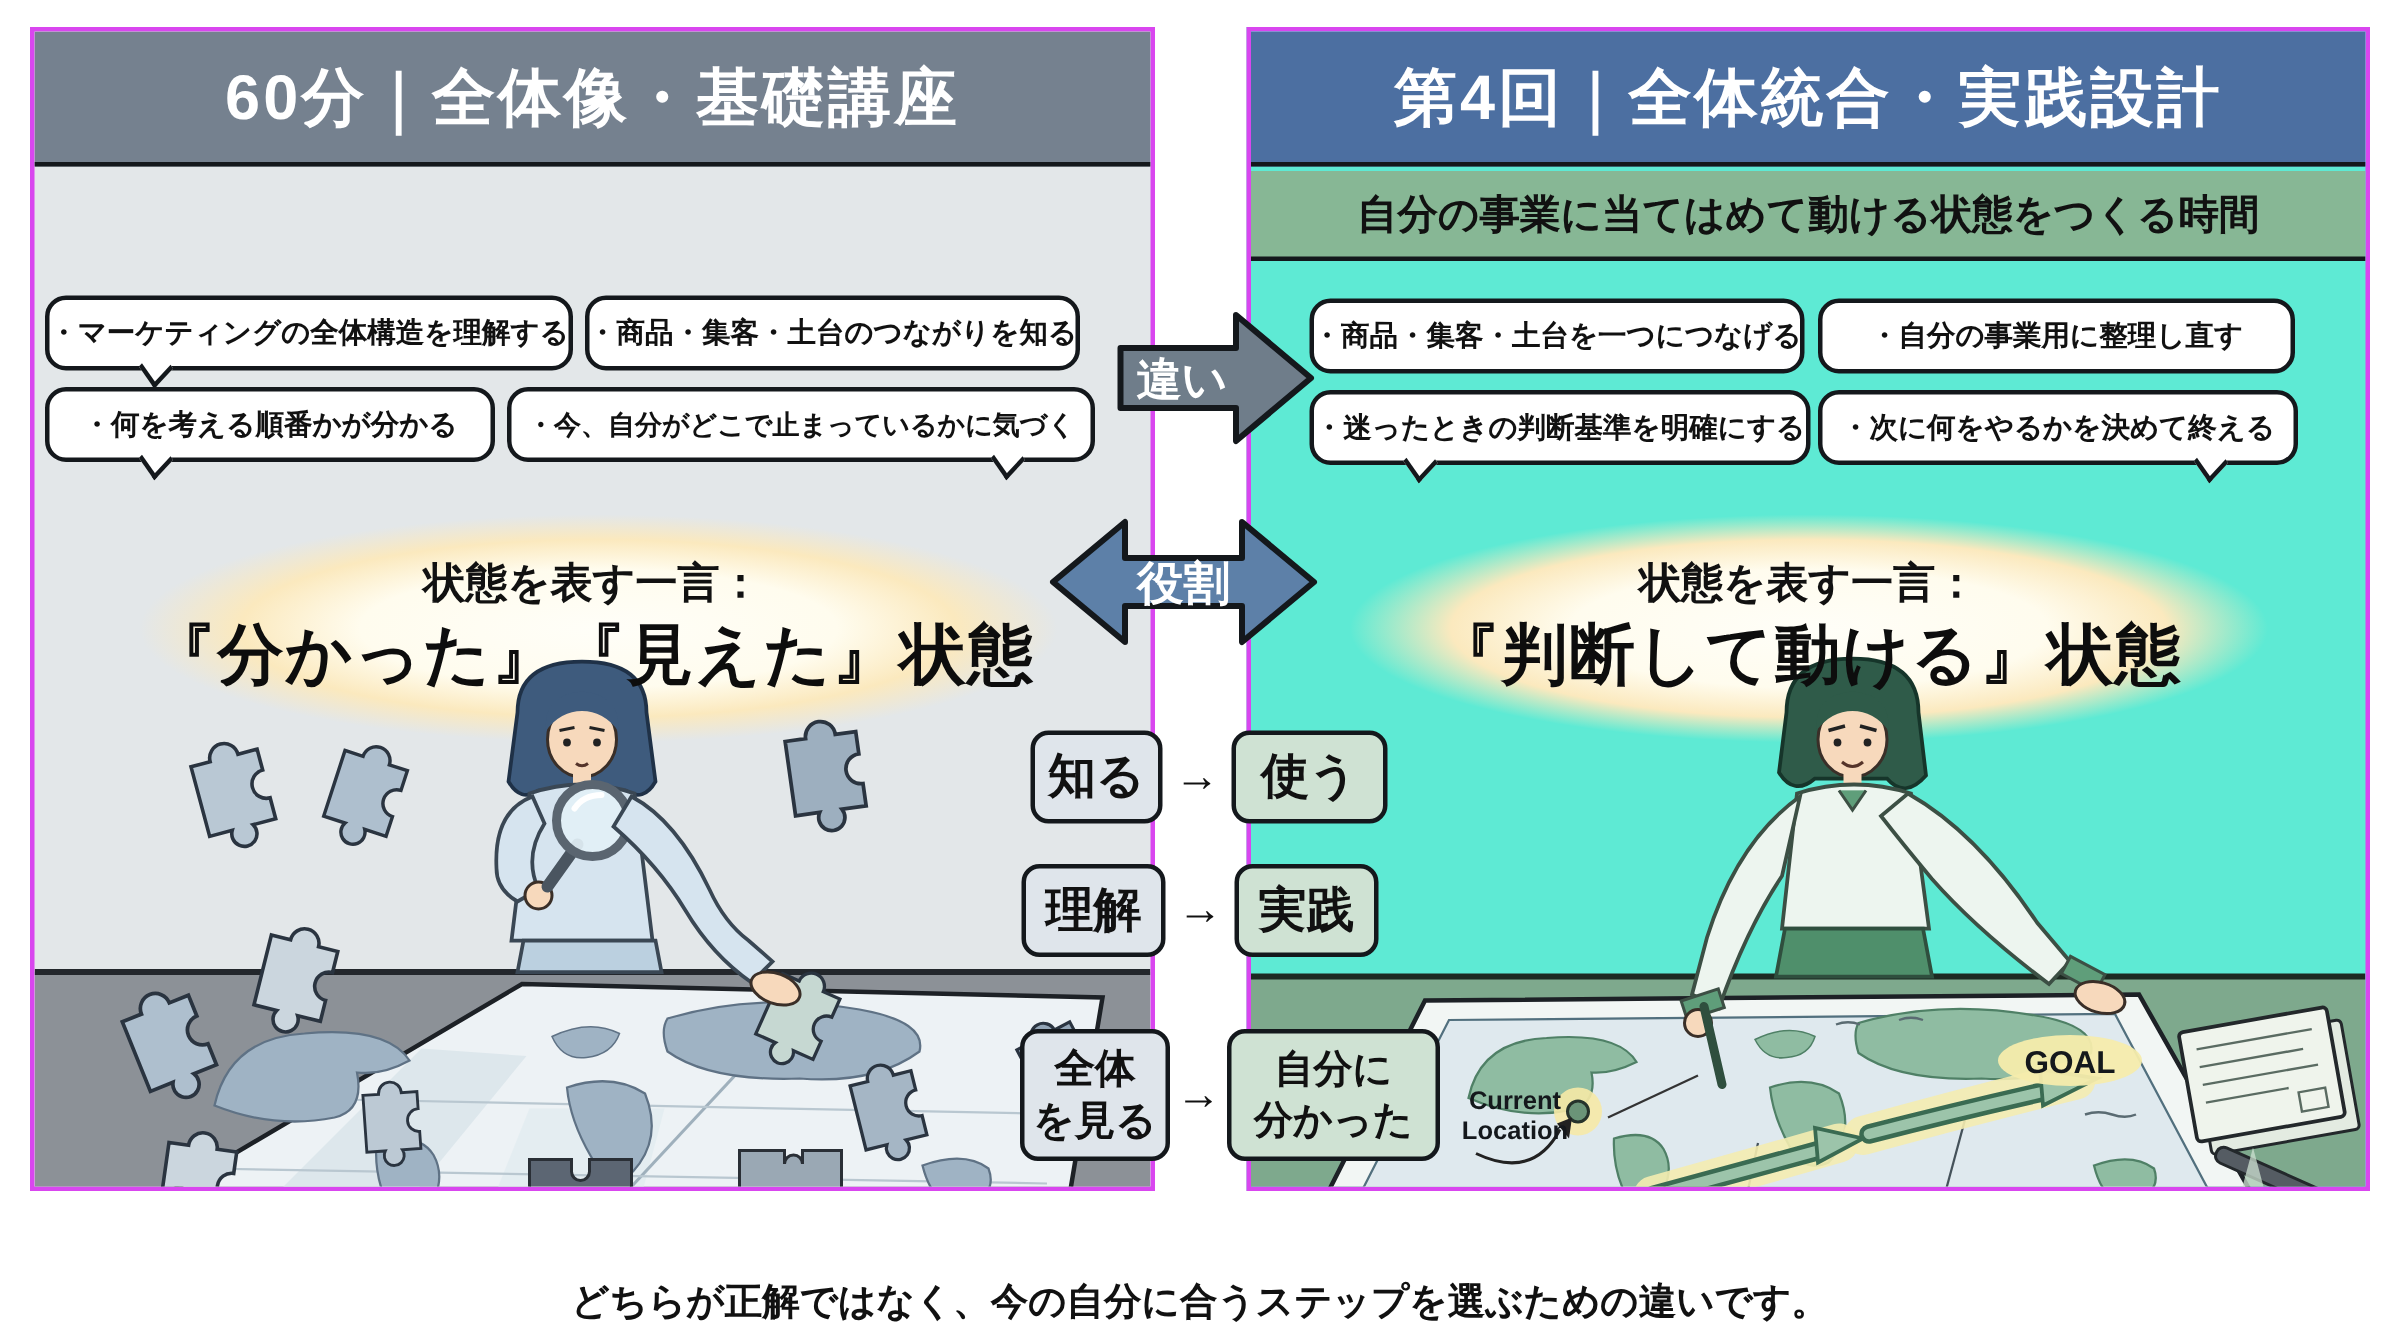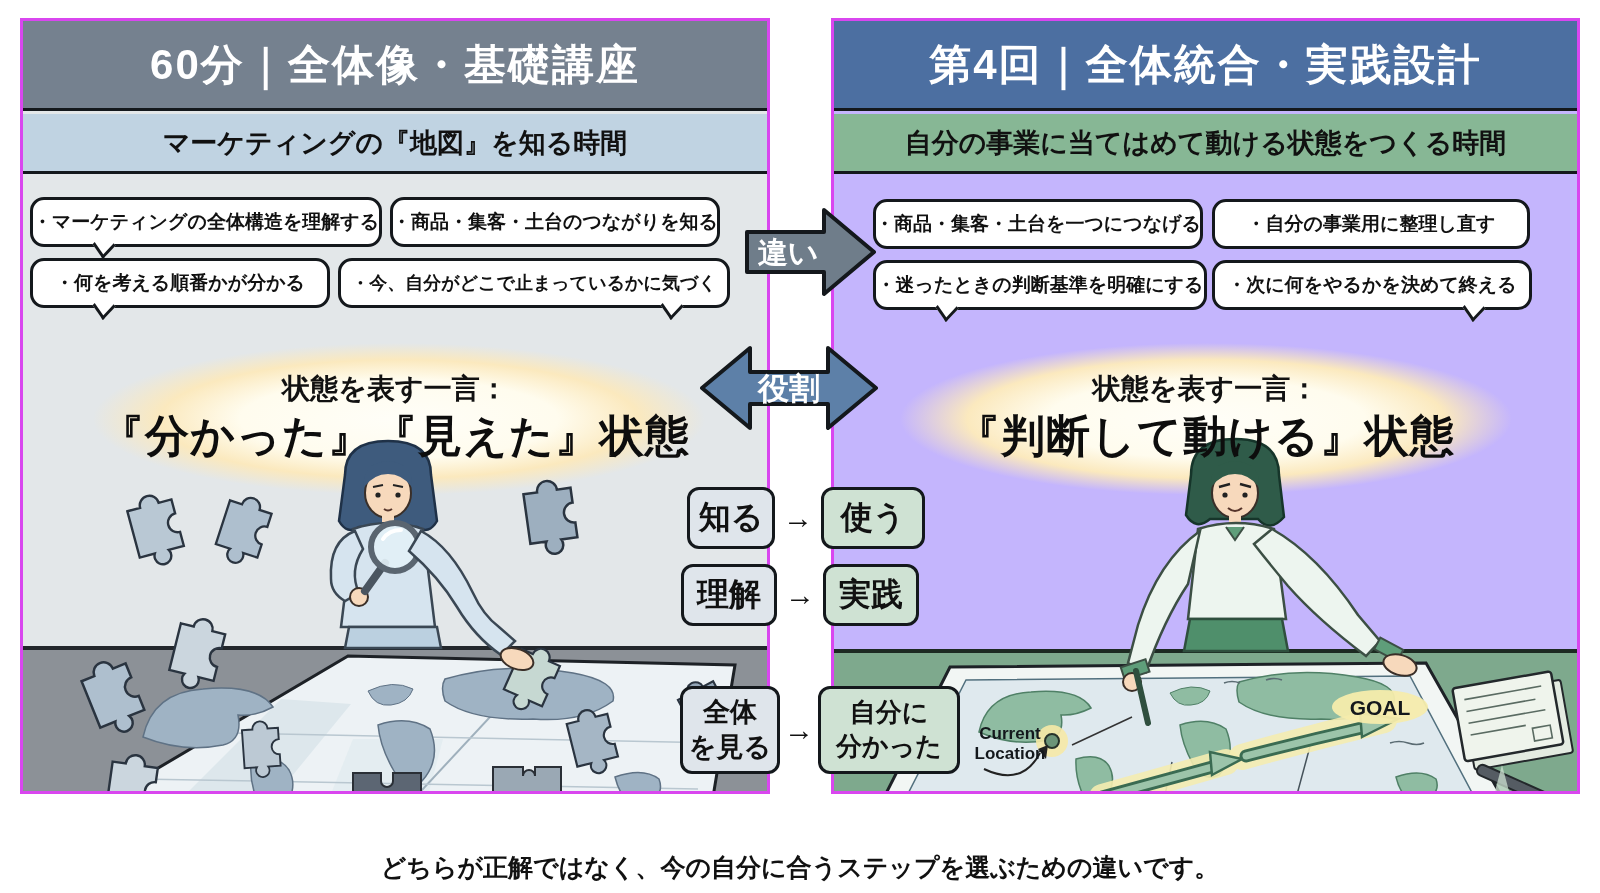--- a/index.html
+++ b/index.html
@@ -1,21 +1,21 @@
 <!DOCTYPE html>
 <html><head>
 <meta charset="utf-8">
 <style>
   html,body{margin:0;padding:0;background:#fff;}
   *{box-sizing:border-box;font-family:"Liberation Sans","DejaVu Sans",sans-serif;}
   #stage{position:relative;width:1600px;height:893px;background:#ffffff;overflow:hidden;}
 
   .panel{position:absolute;top:18px;height:776px;border:3px solid #d946ef;background:#E3E7E9;overflow:hidden;}
   #left-panel{left:20px;width:750px;}
-  #right-panel{left:831px;width:749px;background:#c4b5fd;}
+  #right-panel{left:831px;width:749px;background:#5eead4;}
 
   .panel-header{position:absolute;left:0;top:0;width:100%;height:90px;border-bottom:3px solid #14181c;
     display:flex;align-items:center;justify-content:center;color:#fff;font-weight:bold;font-size:42px;letter-spacing:2px;z-index:4;}
   #left-panel .panel-header{background:#75818F;}
   #right-panel .panel-header{background:#4C6FA1;}
 
   .panel-subtitle{position:absolute;left:0;top:93px;width:100%;height:60px;border-bottom:3px solid #14181c;
     display:flex;align-items:center;justify-content:center;color:#111;font-weight:bold;font-size:27px;z-index:4;}
   #left-panel .panel-subtitle{background:#C0D3E2;}
   #right-panel .panel-subtitle{background:#87B795;}
@@ -46,21 +46,20 @@
   #caption{position:absolute;left:0;top:851px;width:100%;text-align:center;font-weight:bold;font-size:25px;color:#111;z-index:6;}
   svg text{font-family:"Liberation Sans","DejaVu Sans",sans-serif;}
 </style>
 </head>
 <body>
 
 <div id="stage">
 
   <div class="panel" id="left-panel">
     <div class="panel-header">60分｜全体像・基礎講座</div>
-    <div class="panel-subtitle">マーケティングの『地図』を知る時間</div>
 
     <div class="glow" style="left:70px;top:322px;width:612px;height:152px;"></div>
     <div class="state-label" style="top:349px;">状態を表す一言：</div>
     <div class="state-text" style="top:386px;">『分かった』『見えた』状態</div>
 
     <div class="bubble tail-left" style="left:7px;top:176px;width:352px;">・マーケティングの全体構造を理解する</div>
     <div class="bubble" style="left:367px;top:176px;width:330px;">・商品・集客・土台のつながりを知る</div>
     <div class="bubble tail-left" style="left:7px;top:237px;width:300px;">・何を考える順番かが分かる</div>
     <div class="bubble tail-right" style="left:315px;top:237px;width:392px;font-size:18px;">・今、自分がどこで止まっているかに気づく</div>
 
@@ -243,21 +242,21 @@
     <polygon points="6,52 54,12 54,36 132,36 132,12 180,52 132,92 132,68 54,68 54,92" fill="#5D80A8" stroke="#14181C" stroke-width="4" stroke-linejoin="round"></polygon>
     <text x="93" y="63" text-anchor="middle" font-size="31" font-weight="bold" fill="#ffffff">役割</text>
   </svg>
 
   <div class="map-row" style="left:687px;top:487px;">
     <div class="map-box from" style="width:88px;height:62px;font-size:32px;">知る</div>
     <div class="map-arrow" style="width:46px;">→</div>
     <div class="map-box to" style="width:104px;height:62px;font-size:32px;">使う</div>
   </div>
 
-  <div class="map-row" style="left:681px;top:564px;">
+  <div class="map-row" style="left:681px;top:576px;">
     <div class="map-box from" style="width:96px;height:62px;font-size:32px;">理解</div>
     <div class="map-arrow" style="width:46px;">→</div>
     <div class="map-box to" style="width:96px;height:62px;font-size:32px;">実践</div>
   </div>
 
   <div class="map-row" style="left:680px;top:686px;">
     <div class="map-box from" style="width:100px;height:88px;font-size:27px;line-height:1.3;">全体
 を見る</div>
     <div class="map-arrow" style="width:38px;">→</div>
     <div class="map-box to" style="width:142px;height:88px;font-size:26px;line-height:1.3;">自分に

